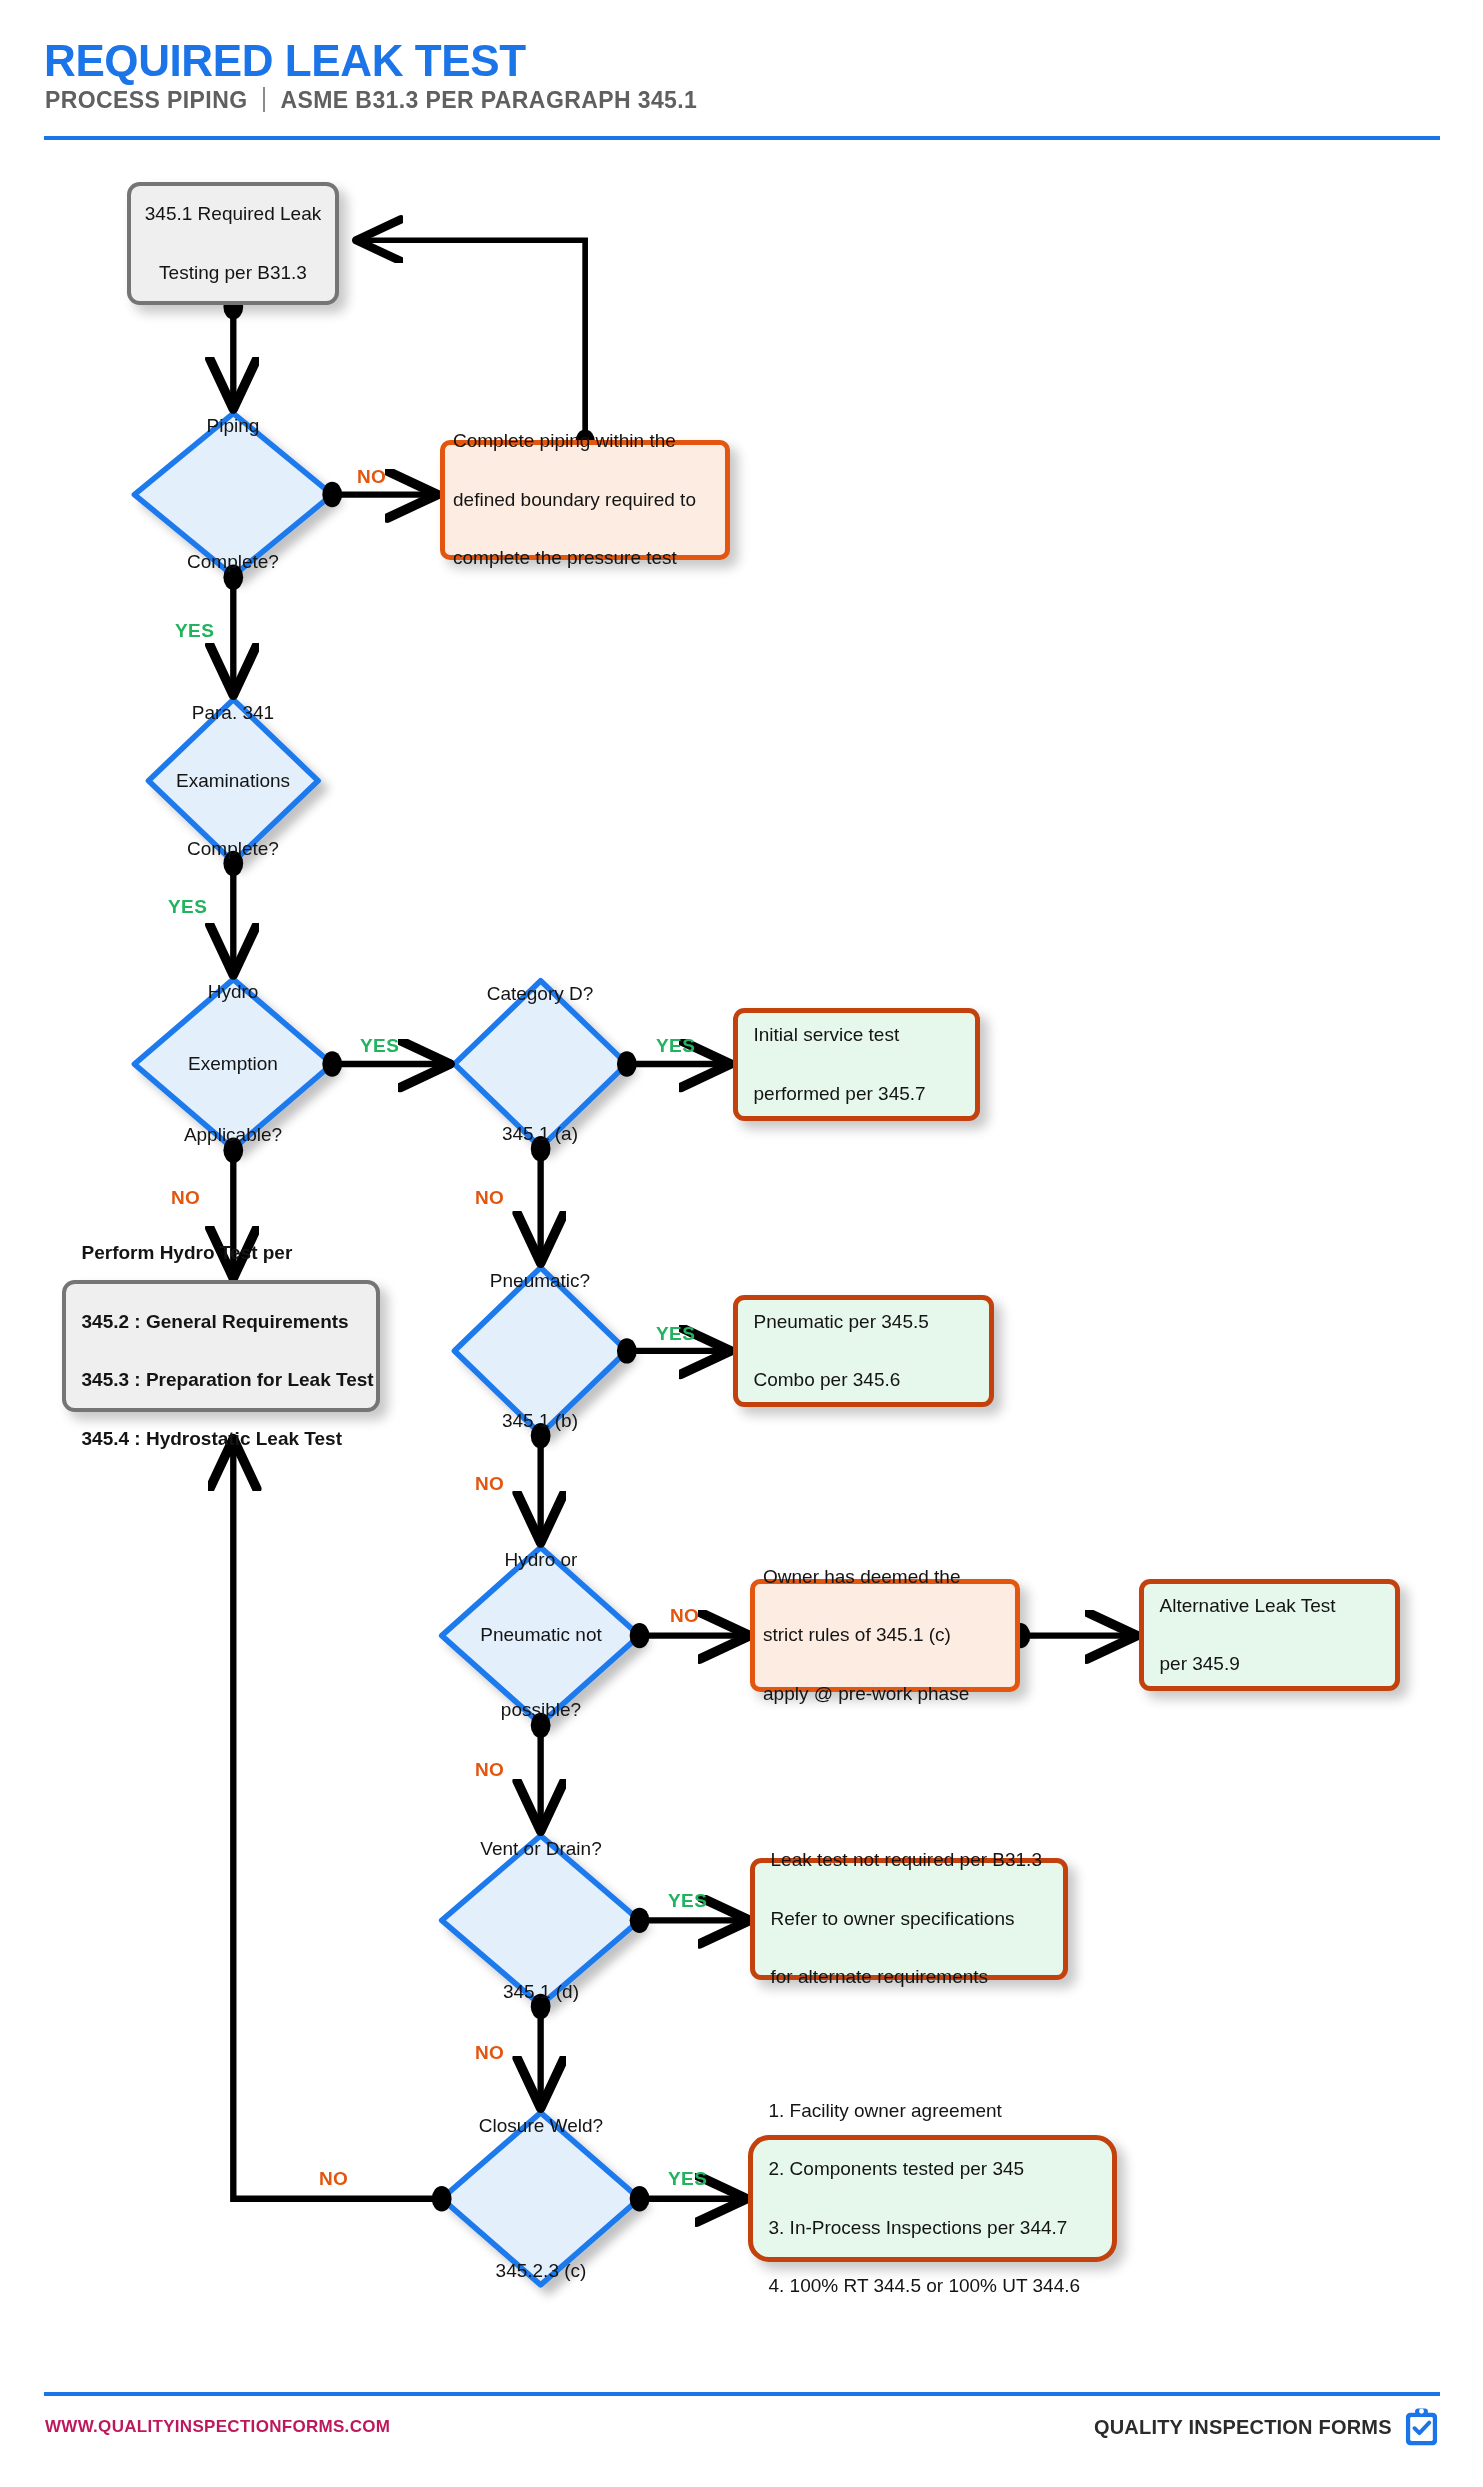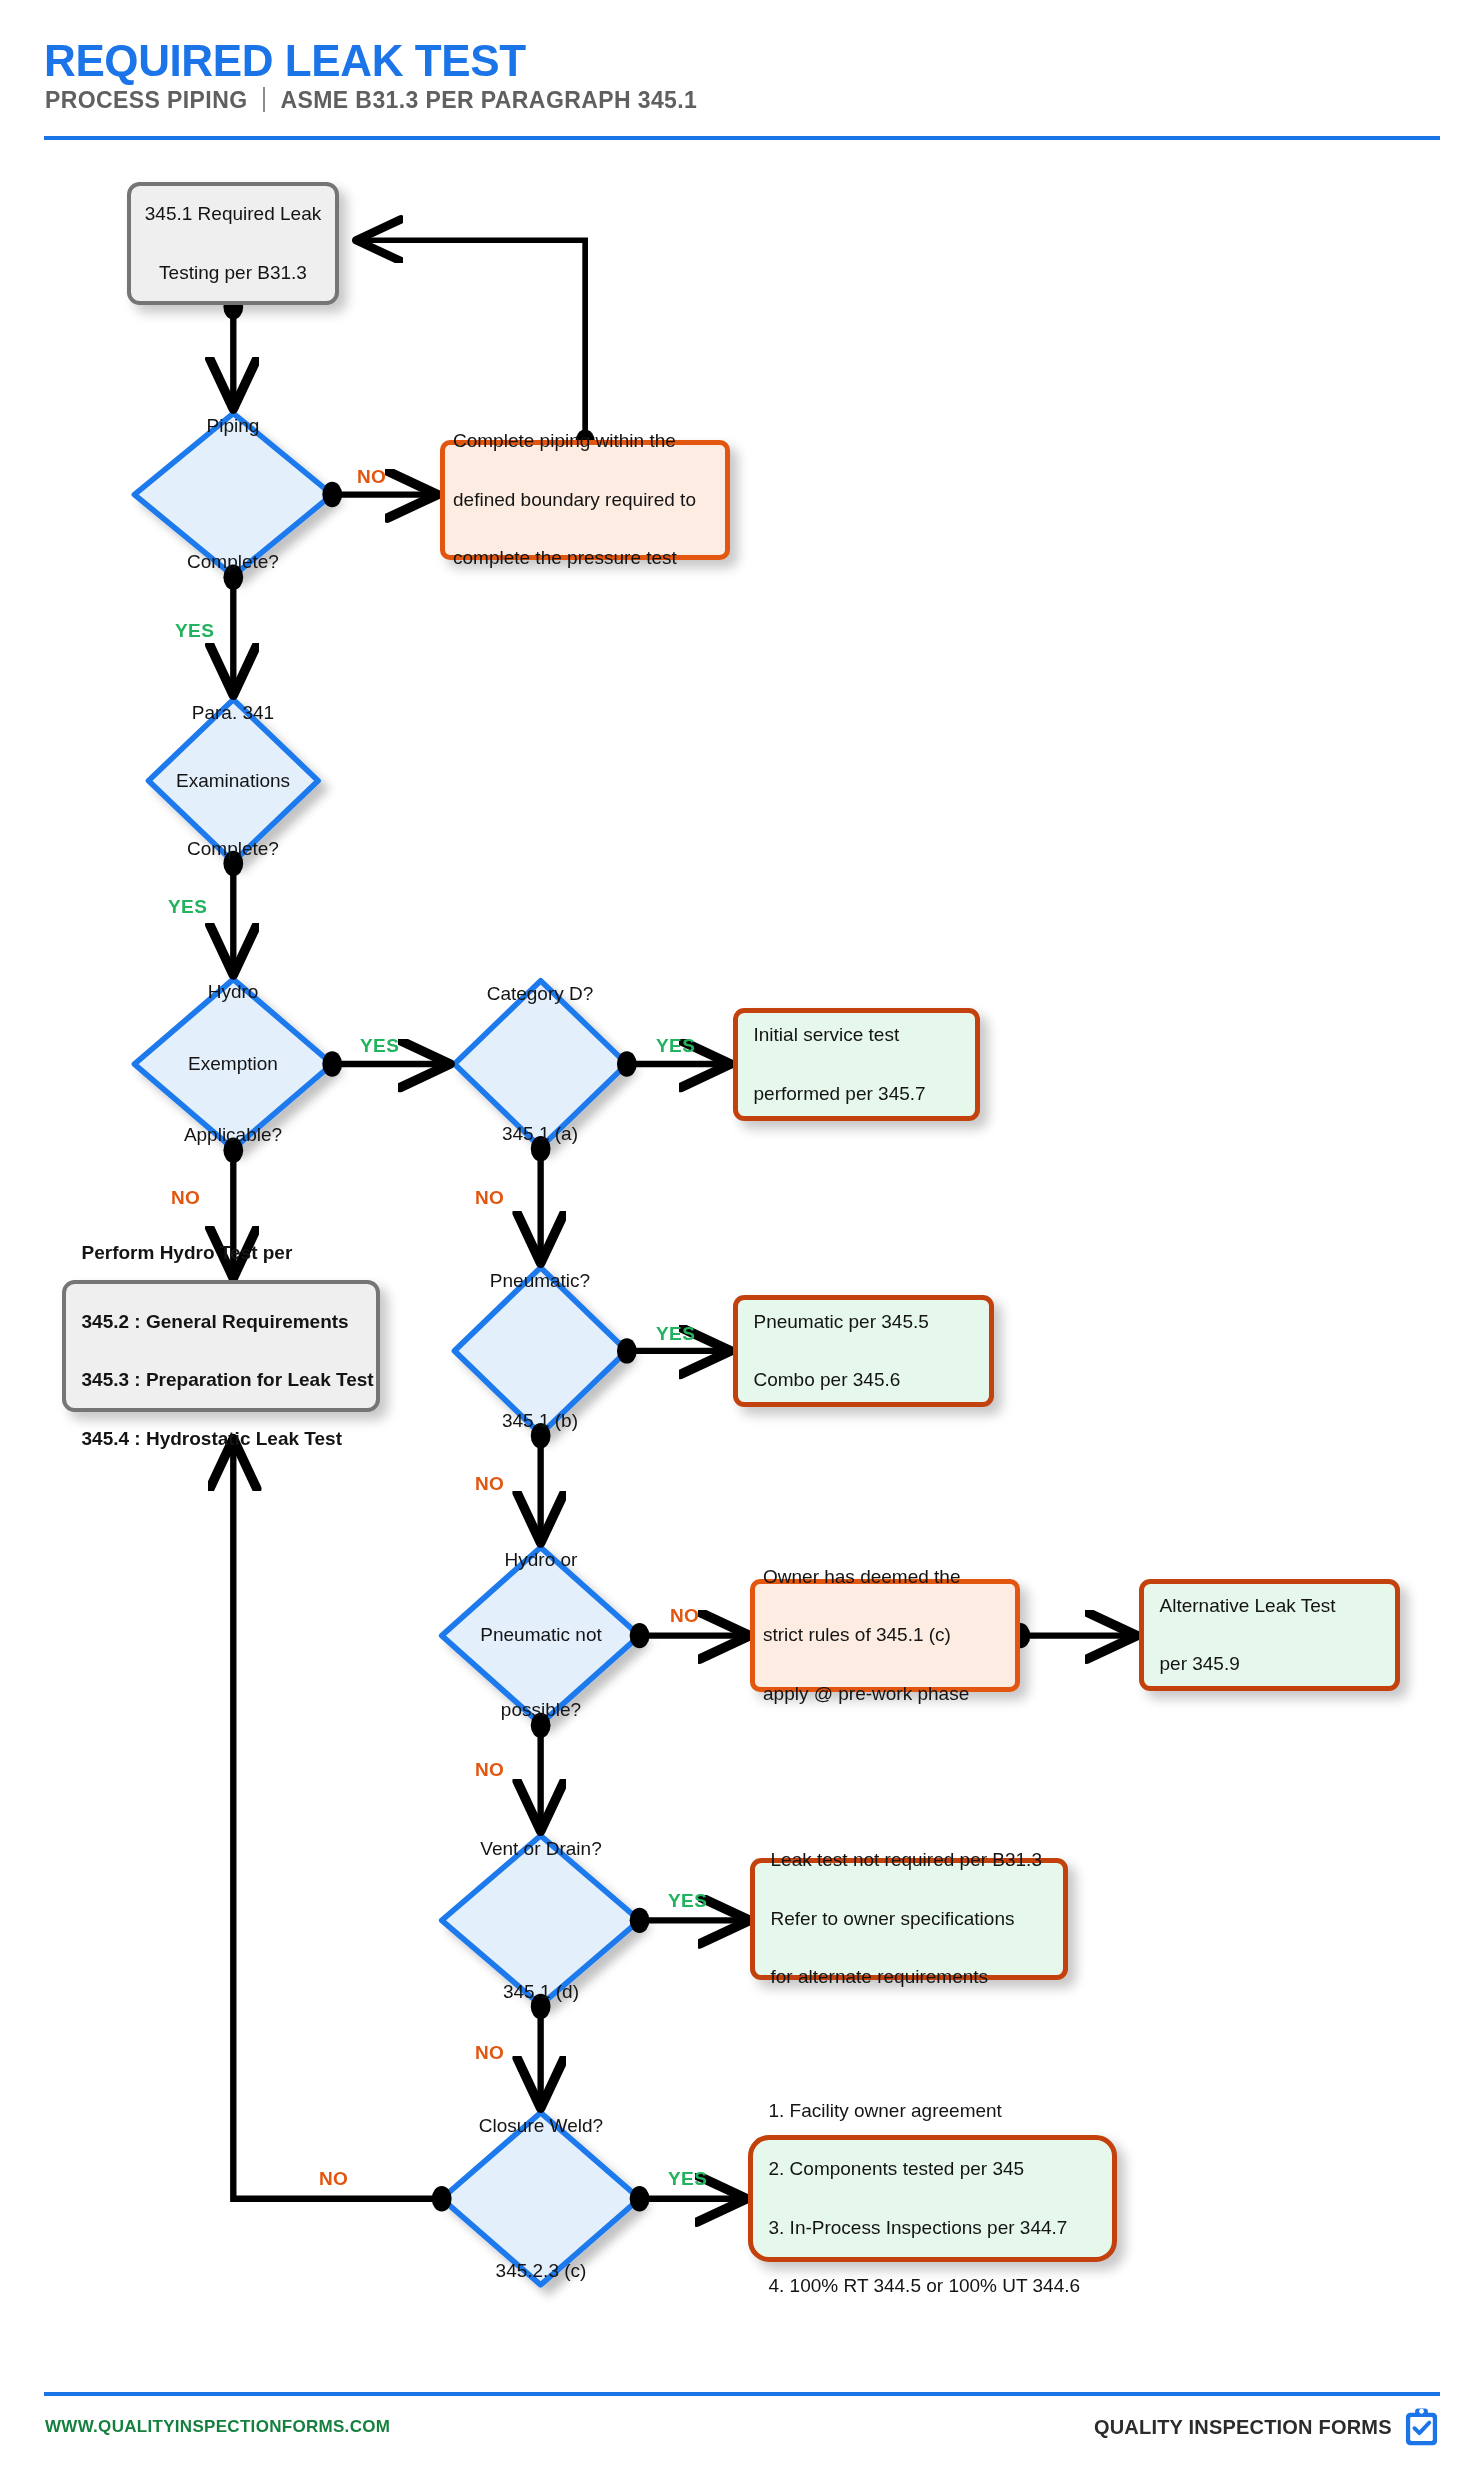--- a/index.html
+++ b/index.html
@@ -27,21 +27,21 @@
   }
   #header-rule{
     position:absolute;left:44px;top:136px;width:1396px;height:4.2px;background:#1b74e8;
   }
   
   #footer-rule{
     position:absolute;left:44px;top:2392px;width:1396px;height:3.5px;background:#1b74e8;
   }
   #footer-url{
     position:absolute;left:45px;top:2417px;
-    font-size:17px;font-weight:bold;letter-spacing:0.3px;color:#15803d;white-space:nowrap;
+    font-size:17px;font-weight:bold;letter-spacing:0.3px;color:#be185d;white-space:nowrap;
   }
   #footer-brand-wrap{
     position:absolute;right:44px;top:2407px;
     display:flex;align-items:center;gap:11.3px;
   }
   #footer-brand{
     font-size:20px;font-weight:bold;letter-spacing:0.2px;color:#2b2b2b;white-space:nowrap;
   }
   #brand-icon{width:37px;height:41px;display:block;}
   

